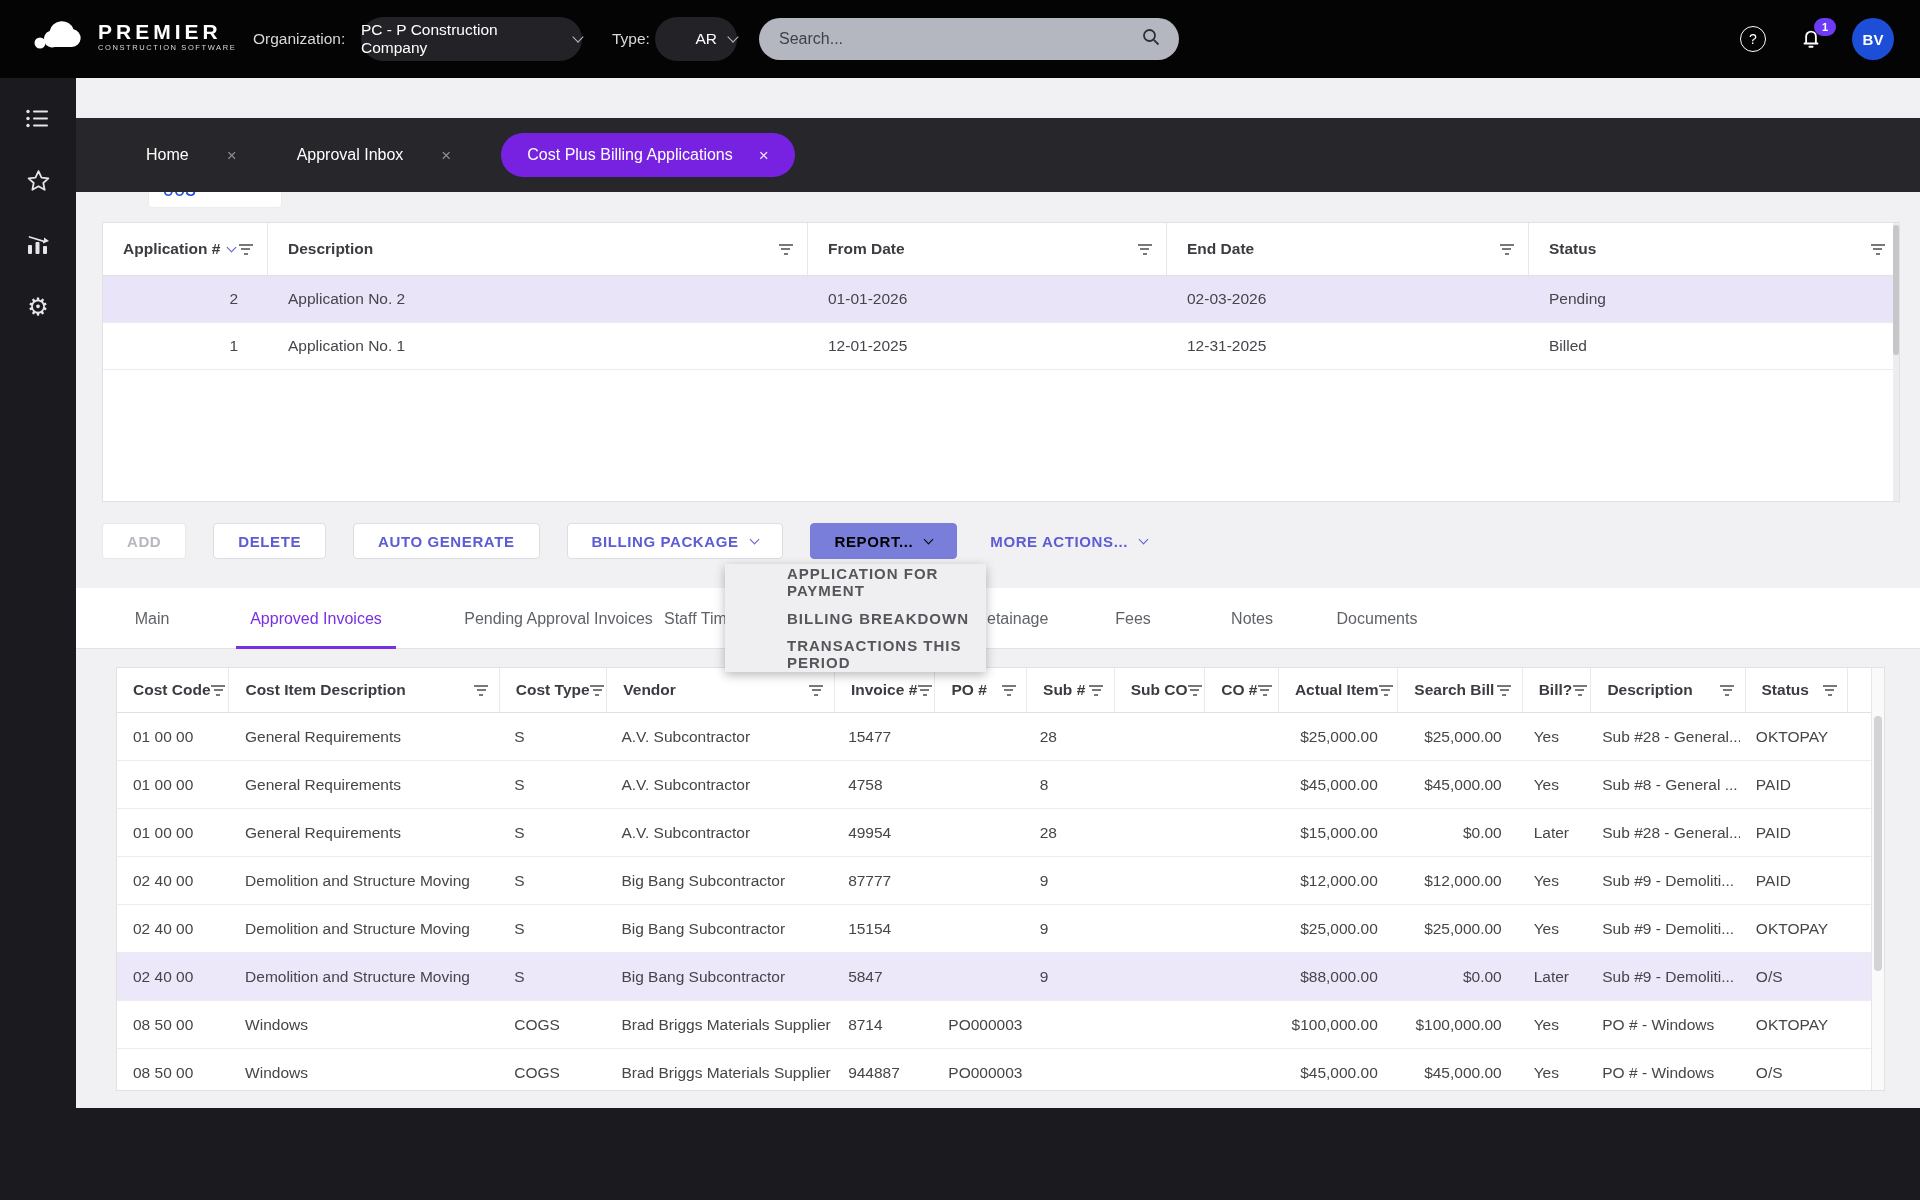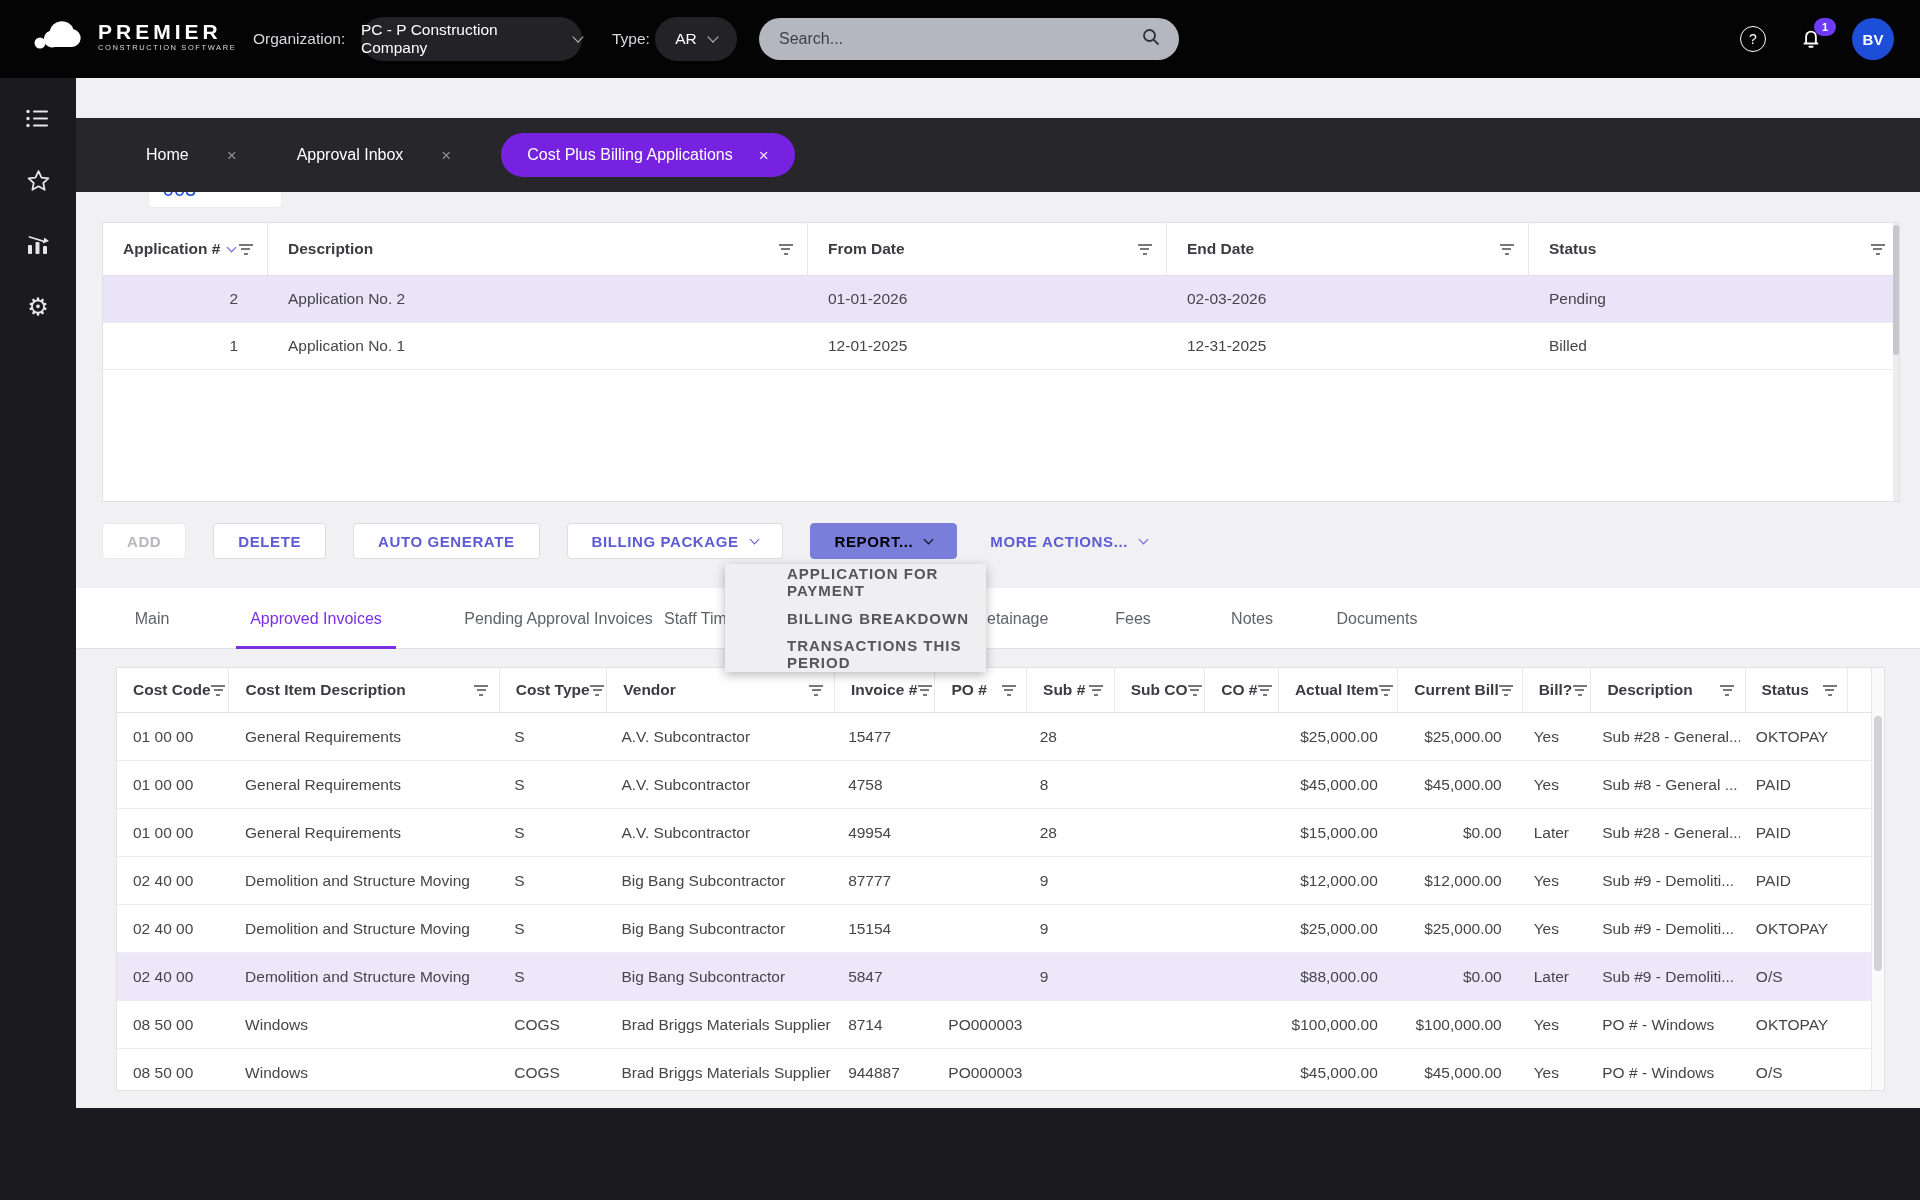--- a/index.html
+++ b/index.html
@@ -126,21 +126,21 @@
     </span>
   </div>
 
   <div class="tb-label" style="left:253px;">Organization:</div>
   <div class="pill" style="left:361px;width:221px;">
     <span>PC - P Construction Company</span>
     <span class="chev"></span>
   </div>
 
   <div class="tb-label" style="left:612px;">Type:</div>
-  <div class="pill" style="left:655px;width:82px;">
+  <div class="pill" style="left:655px;width:82px;justify-content:flex-end;">
     <span>AR</span>
     <span class="chev"></span>
   </div>
 
   <div class="search">
     <input type="text" placeholder="Search..." style="">
     <span>
       <svg width="20" height="20" viewBox="0 0 20 20" fill="none" stroke="#2f2f33" stroke-width="1.8">
         <circle cx="8.5" cy="8.5" r="5.5"></circle>
           <line x1="12.8" y1="12.8" x2="17.5" y2="17.5"></line>
@@ -329,21 +329,21 @@
         </div>
       <div class="hc c9">
           <span>CO #</span>
           <span class="ficon"></span>
         </div>
       <div class="hc c10">
           <span>Actual Item</span>
           <span class="ficon"></span>
         </div>
       <div class="hc c11">
-          <span>Current Bill</span>
+          <span>Search Bill</span>
           <span class="ficon"></span>
         </div>
       <div class="hc c12 bold">
           <span>Bill?</span>
           <span class="ficon"></span>
         </div>
       <div class="hc c13">
           <span>Description</span>
           <span class="ficon"></span>
         </div>

